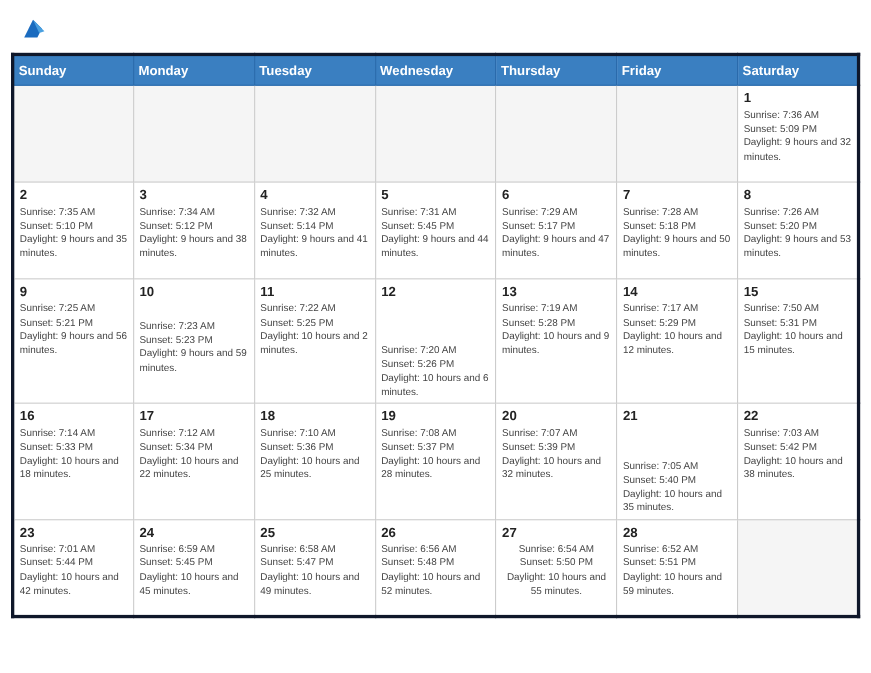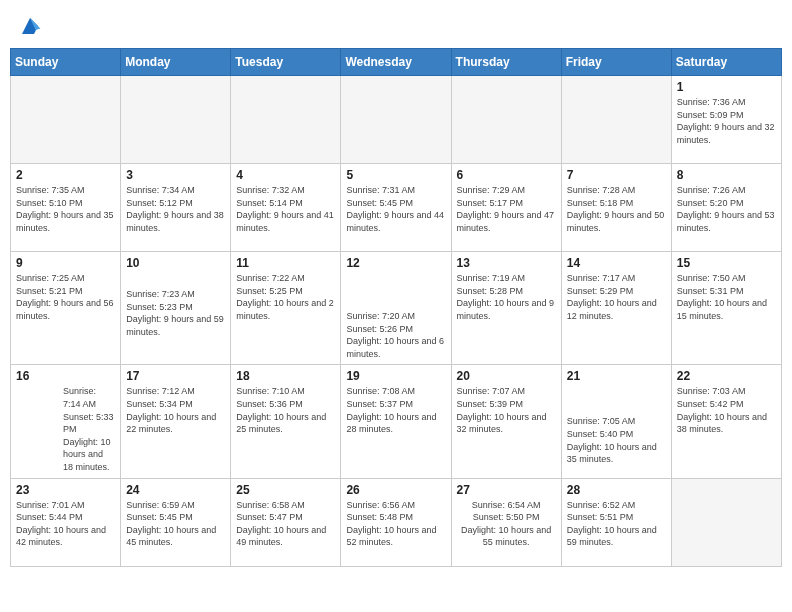--- a/index.html
+++ b/index.html
@@ -44,21 +44,21 @@
       line-height: 1.1;
     }
     .location {
       font-size: 14px;
       color: #444;
       margin-top: 2px;
     }
     .calendar {
       width: 100%;
       border-collapse: collapse;
-      border: 1px solid #0f172a;
+      border: 3px solid #0f172a;
     }
     .calendar th {
       background-color: #3a7fc1;
       color: #fff;
       font-size: 12px;
       font-weight: bold;
       padding: 6px 4px;
       text-align: left;
       border: 1px solid #2a6aab;
     }
@@ -222,21 +222,21 @@
         <td>
           <div class="day-number">15</div>
           <div class="day-info" style="white-space: pre-line;">Sunrise: 7:50 AM
 Sunset: 5:31 PM
 Daylight: 10 hours and 15 minutes.</div>
         </td>
       </tr>
       <tr>
         <td>
           <div class="day-number">16</div>
-          <div class="day-info" style="white-space: pre-line; margin-left: 47px;">Sunrise: 7:14 AM
+          <div class="day-info" style="white-space: pre-line;">Sunrise: 7:14 AM
 Sunset: 5:33 PM
 Daylight: 10 hours and 18 minutes.</div>
         </td>
         <td>
           <div class="day-number">17</div>
           <div class="day-info" style="white-space: pre-line;">Sunrise: 7:12 AM
 Sunset: 5:34 PM
 Daylight: 10 hours and 22 minutes.</div>
         </td>
         <td>

